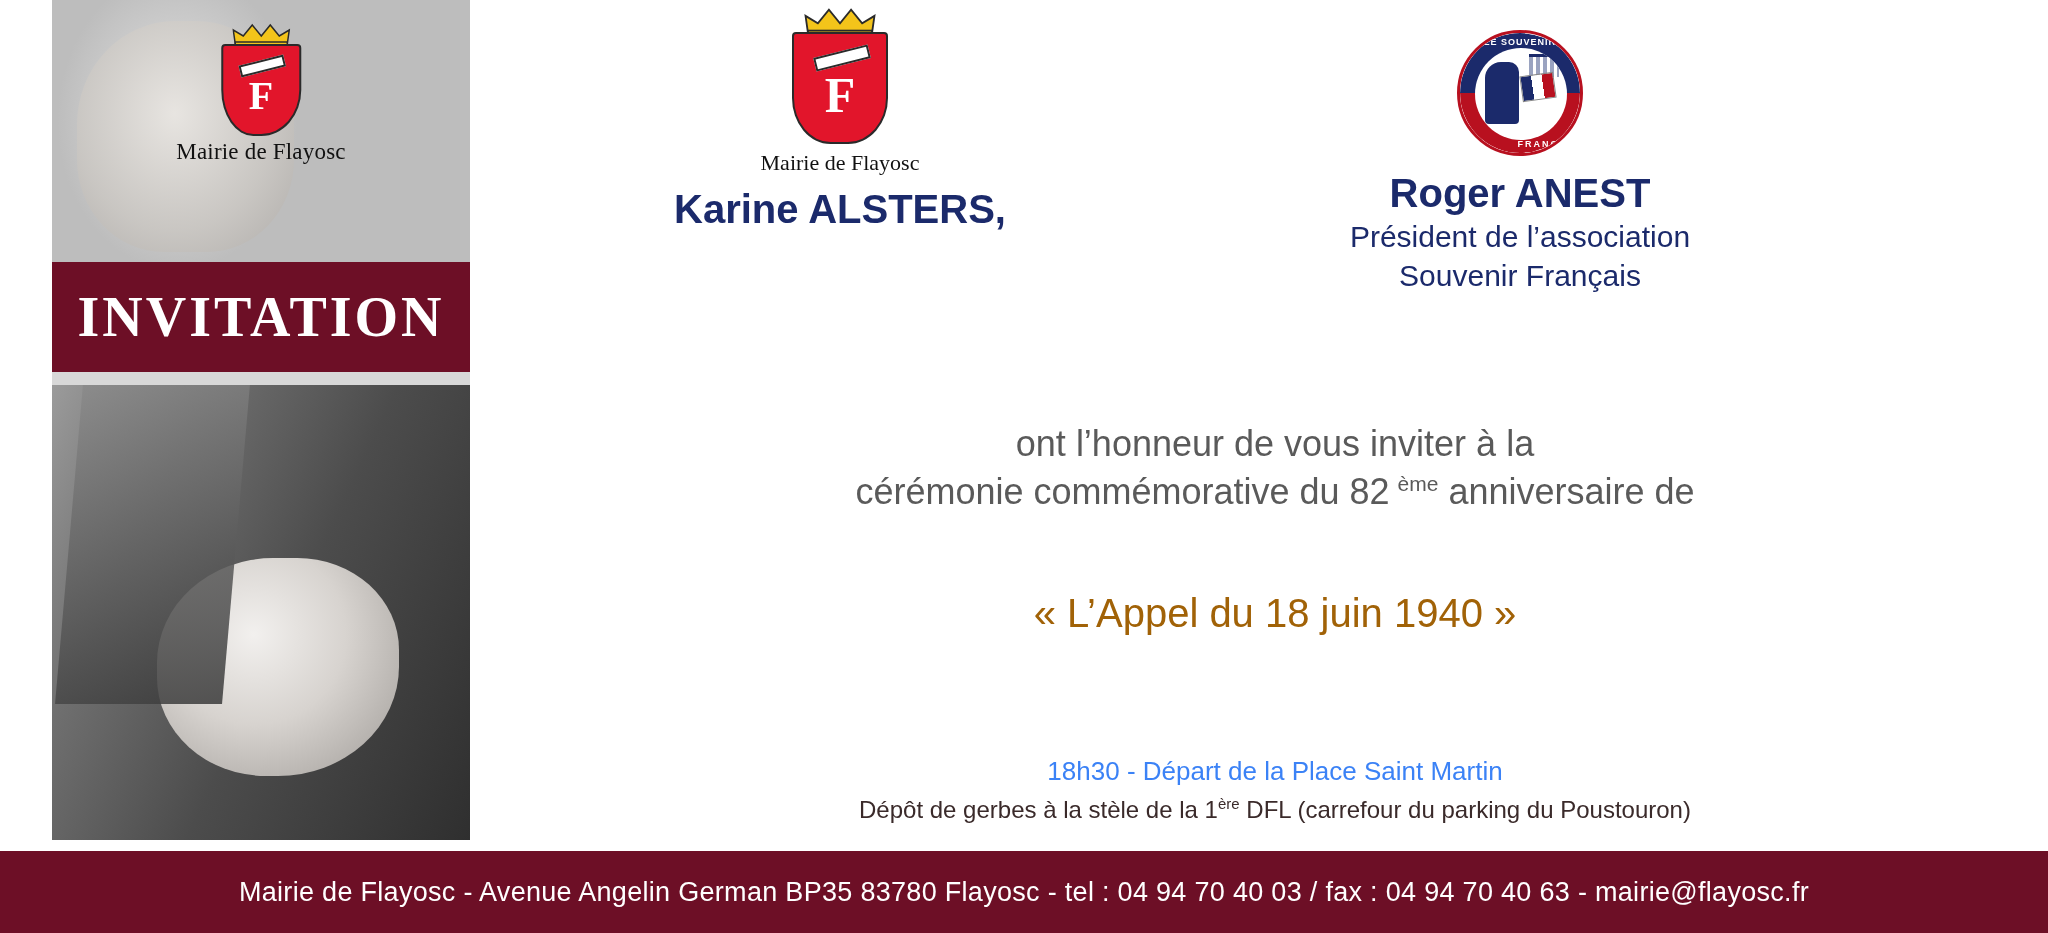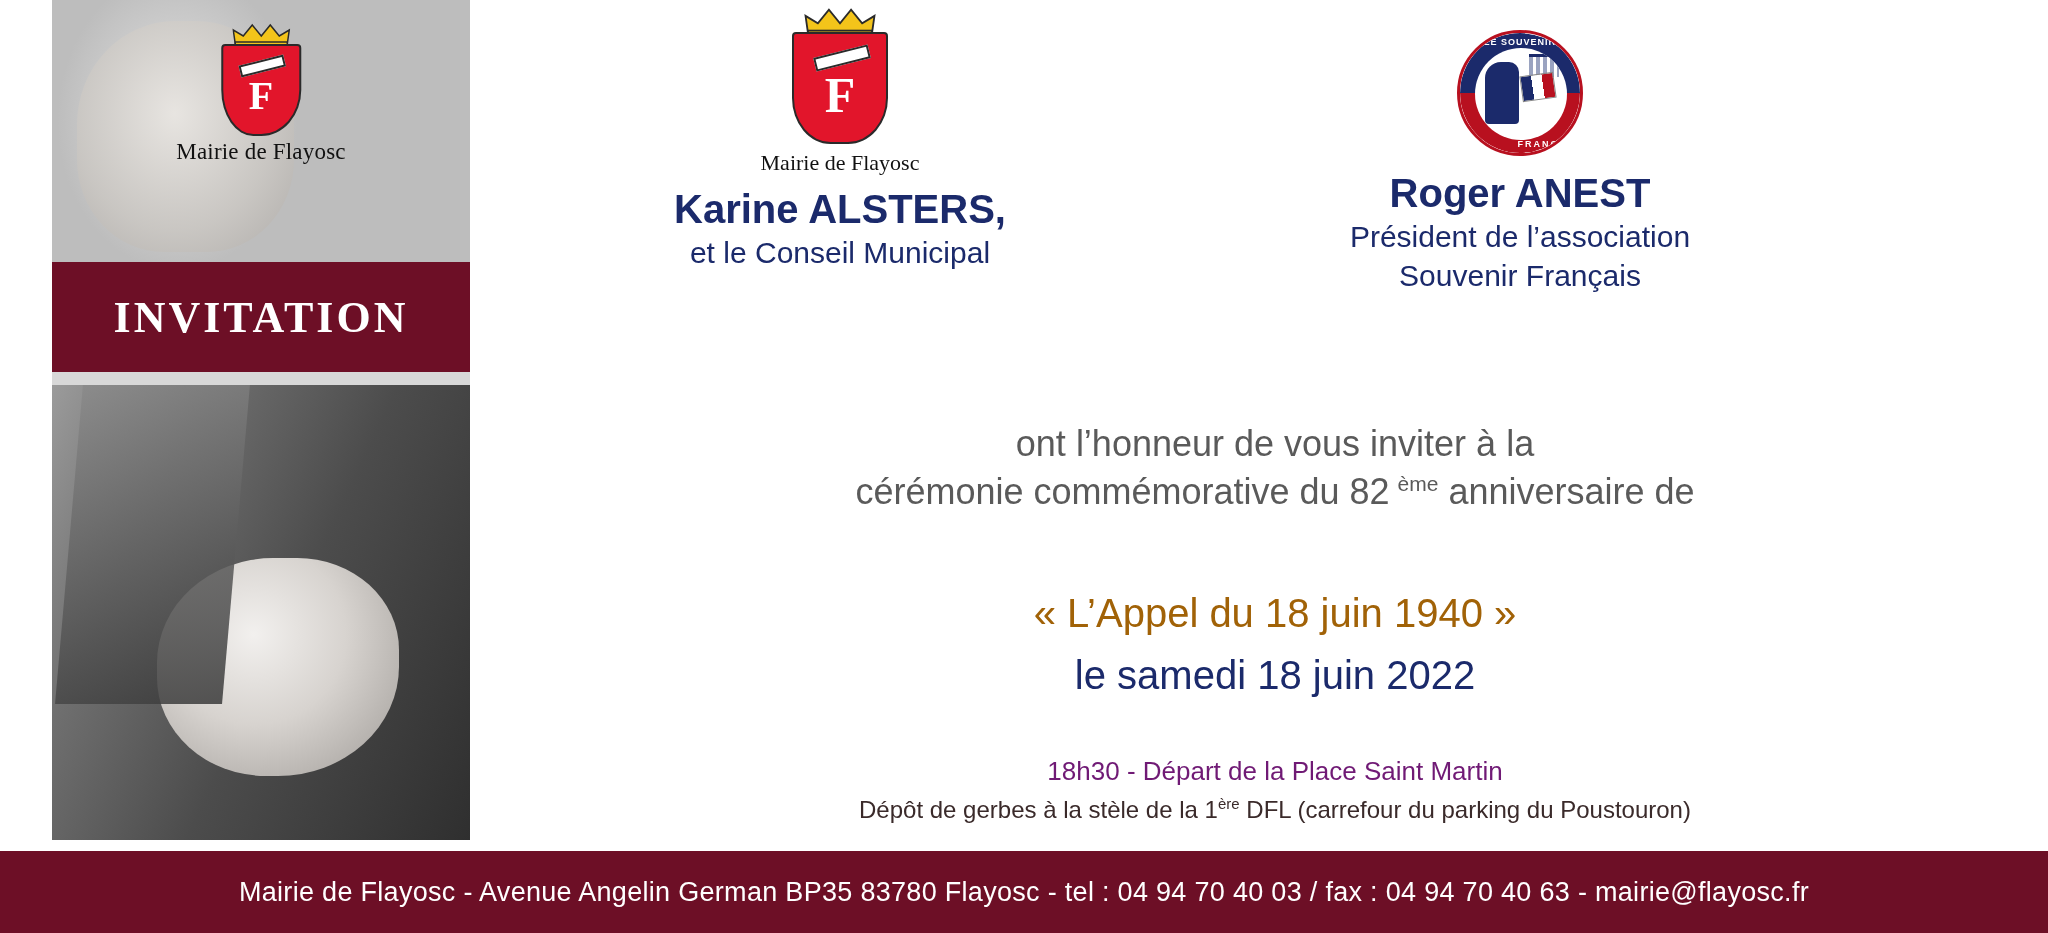--- a/index.html
+++ b/index.html
@@ -101,21 +101,21 @@
     background: #6d0f26;
     display: flex;
     align-items: center;
     justify-content: center;
     z-index: 6;
   }
   .invitation-band .word {
     color: #ffffff;
     font-family: "Liberation Serif", serif;
     font-weight: bold;
-    font-size: 44px;
+    font-size: 56px;
     letter-spacing: 3px;
   }
 
   
   .crest {
     position: relative;
     width: 86px;
     height: 112px;
     margin: 0 auto;
   }
@@ -321,21 +321,21 @@
   }
 
   .details-block {
     position: absolute;
     left: 560px;
     top: 756px;
     width: 1430px;
     text-align: center;
   }
   .detail-line-1 {
-    color: #701a75;
+    color: #3b82f6;
     font-size: 26px;
     margin: 0 0 8px 0;
   }
   .detail-line-2 {
     color: #3a2a2a;
     font-size: 24px;
     margin: 0;
   }
   .detail-line-2 sup { font-size: 15px; vertical-align: super; }
 
@@ -393,21 +393,20 @@
           <path d="M3 22 L1 8 L11 14 L20 3 L29 14 L38 3 L47 14 L57 8 L55 22 Z" fill="#f3c41a" stroke="#2a2a2a" stroke-width="1.5"></path>
           <rect x="3" y="20" width="52" height="5" fill="#f3c41a" stroke="#2a2a2a" stroke-width="1.5"></rect>
         </svg>
         <div class="shield">
           <div class="bar"></div>
           <div class="letter">F</div>
         </div>
       </div>
       <div class="crest-caption-center">Mairie de Flayosc</div>
       <p class="name-main">Karine ALSTERS,</p>
-      <p class="name-sub">et le Conseil Municipal</p>
     </div>
 
     <div class="col col-souvenir">
       <div class="sf-logo">
         <div class="ring-top"></div>
         <div class="ring-bottom"></div>
         <div class="txt-top">LE SOUVENIR</div>
         <div class="txt-bottom">FRANÇAIS</div>
         <div class="inner">
           <div class="monument"></div>
@@ -422,21 +421,20 @@
 
   </div>
 
   <div class="body-text">
     <p class="invite-line">ont l’honneur de vous inviter à la</p>
     <p class="invite-line"><span>cérémonie commémorative du 82</span><sup>ème</sup><span> anniversaire de</span></p>
   </div>
 
   <div class="event-block">
     <p class="event-title">« L’Appel du 18 juin 1940 »</p>
-    <p class="event-date">le samedi 18 juin 2022</p>
   </div>
 
   <div class="details-block">
     <p class="detail-line-1">18h30 - Départ de la Place Saint Martin</p>
     <p class="detail-line-2"><span>Dépôt de gerbes à la stèle de la 1</span><sup>ère</sup><span> DFL (carrefour du parking du Poustouron)</span></p>
   </div>
 
   <div class="footer">
     <span class="footer-text">Mairie de Flayosc - Avenue Angelin German BP35 83780 Flayosc - tel : 04 94 70 40 03 / fax : 04 94 70 40 63 - mairie@flayosc.fr</span>
   </div>

